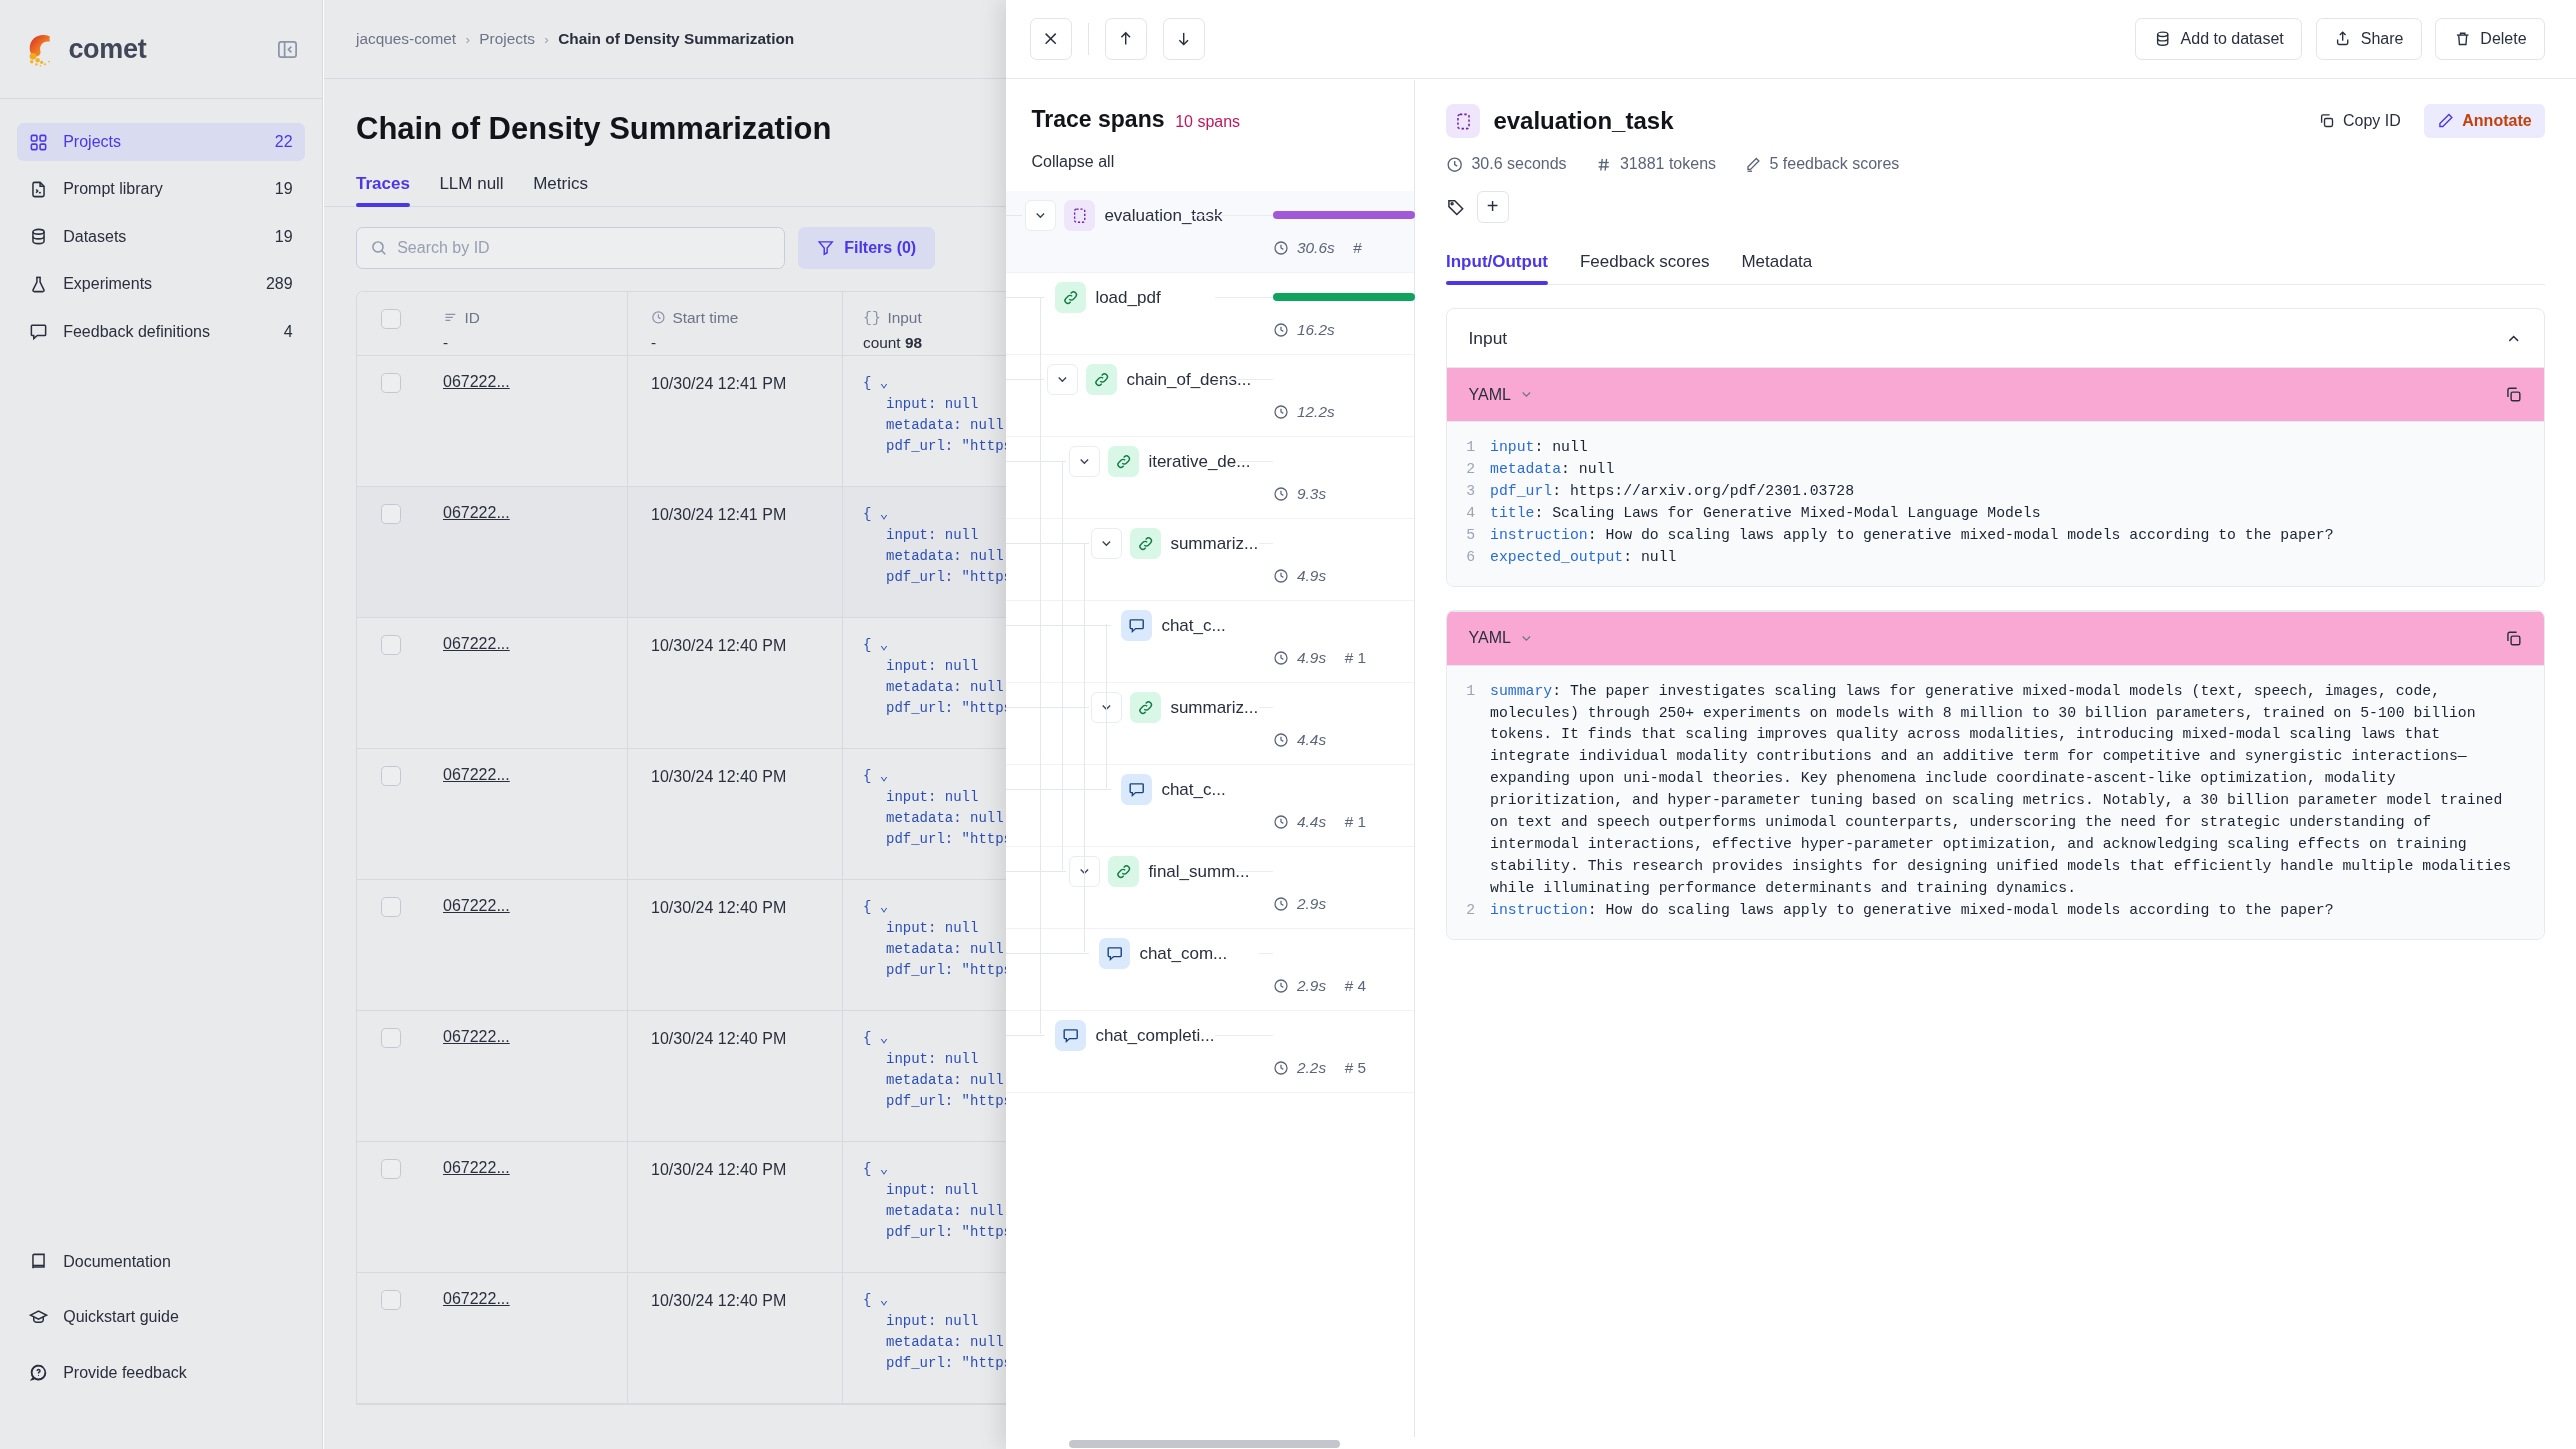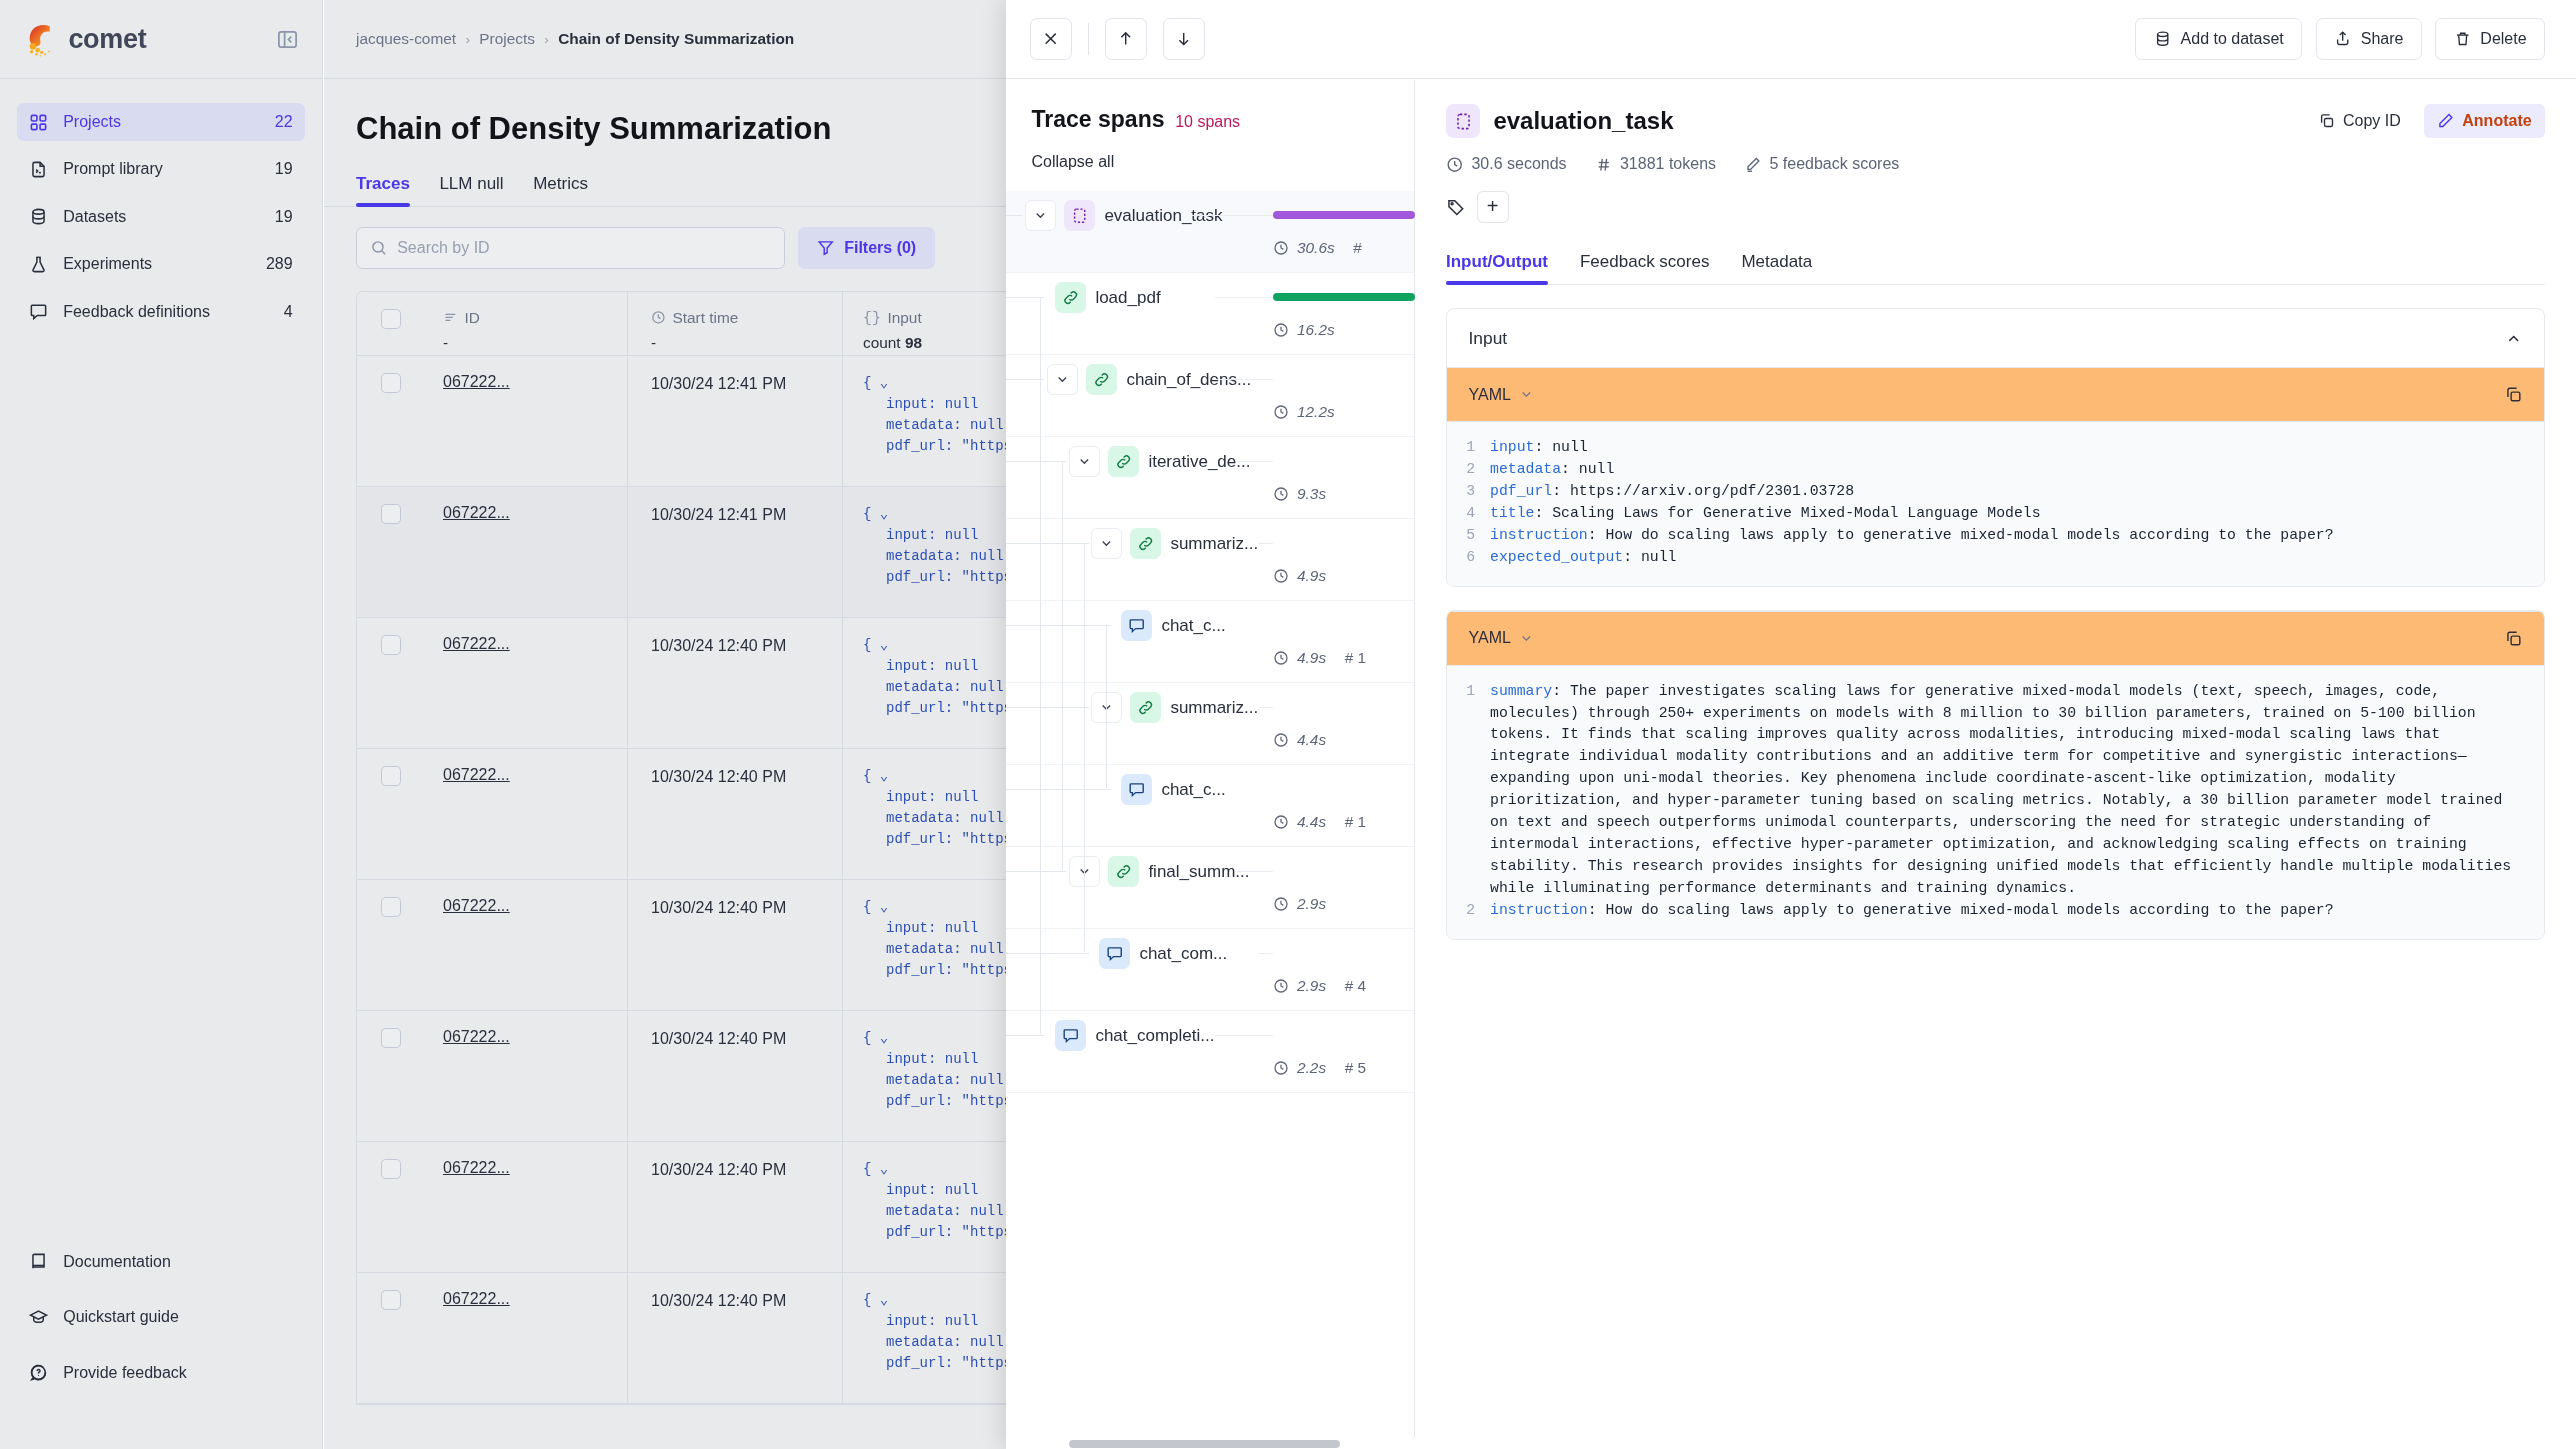--- a/index.html
+++ b/index.html
@@ -10,21 +10,21 @@
     overflow: hidden;
   }
   #root { position: relative; width: 2576px; height: 1449px; }
 
   
   .sidebar {
     position: absolute; left: 0; top: 0; width: 323px; height: 1449px;
     background: #e9eaec; border-right: 0.7px solid #d5d9e0;
   }
   .sb-logo-row {
-    height: 79px; display: flex; align-items: center; padding: 0 23px 0 23px;
+    height: 99px; display: flex; align-items: center; padding: 0 23px 0 23px;
     border-bottom: 0.7px solid #d5d9e0; justify-content: space-between;
   }
   .logo-wrap { display: flex; align-items: center; gap: 9.4px; }
   .logo-mark { width: 36px; height: 36px; }
   .logo-text { font-size: 27px; font-weight: 700; color: #404759; letter-spacing: -0.3px; }
   .collapse-ico { width: 23px; height: 23px; color: #8b94a8; }
 
   .sb-nav { padding: 24px 17.4px 0 17.4px; }
   .sb-item {
     display: flex; align-items: center; height: 38px; border-radius: 6.7px;
@@ -158,21 +158,21 @@
   .dt-tags { display: flex; align-items: center; gap: 10.7px; margin-top: 17.4px; }
   .tag-add { width: 32px; height: 32px; border: 0.7px solid #e1e4ea; border-radius: 6px; display: flex; align-items: center; justify-content: center; cursor: pointer; font-size: 20px; color: #2a2f3d; }
   .dt-tabs { display: flex; gap: 32px; margin-top: 29.5px; border-bottom: 0.7px solid #e6e9ee; padding-left: 0; }
   .dt-tab { font-size: 17px; color: #2a2f3d; padding-bottom: 12px; position: relative; cursor: pointer; }
   .dt-tab.active { color: #4a37e8; font-weight: 600; }
   .dt-tab.active::after { content: ""; position: absolute; left: 0; right: 0; bottom: -0.7px; height: 4px; background: #4a37e8; border-radius: 2px; }
 
   .io-wrap { padding: 0 31px; }
   .sec { border: 0.7px solid #e6e9ee; border-radius: 8px; margin-top: 23px; overflow: hidden; background: #fff; }
   .sec-head { height: 58px; display: flex; align-items: center; justify-content: space-between; padding: 0 21.5px; font-size: 17.4px; color: #2a2f3d; cursor: pointer; }
-  .yaml-bar { height: 55px; background: #fdba74; border-top: 0.7px solid #e6e9ee; border-bottom: 0.7px solid #e6e9ee; display: flex; align-items: center; justify-content: space-between; padding: 0 21.5px; }
+  .yaml-bar { height: 55px; background: #f9a8d4; border-top: 0.7px solid #e6e9ee; border-bottom: 0.7px solid #e6e9ee; display: flex; align-items: center; justify-content: space-between; padding: 0 21.5px; }
   .yaml-label { display: flex; align-items: center; gap: 8px; font-size: 16px; color: #2a2f3d; cursor: pointer; }
   .code { background: #f8fafc; padding: 14.8px 0 17.4px 0; }
   .code-line { display: flex; font-family: "Liberation Mono", monospace; font-size: 14.8px; line-height: 1.48; }
   .ln { width: 43px; flex: 0 0 43px; text-align: right; color: #9aa5b8; padding-right: 14.8px; user-select: none; }
   .ctxt { color: #1b2433; padding-right: 24px; }
   .k { color: #2b6cd4; }
 
   .hscroll { position: absolute; left: 0; bottom: 0; width: 409px; height: 12px; background: #fff; }
   .hscroll .thumb { position: absolute; left: 63px; top: 2.7px; width: 271px; height: 8px; background: #c3c6cc; border-radius: 4px; }
   svg { display: block; }

